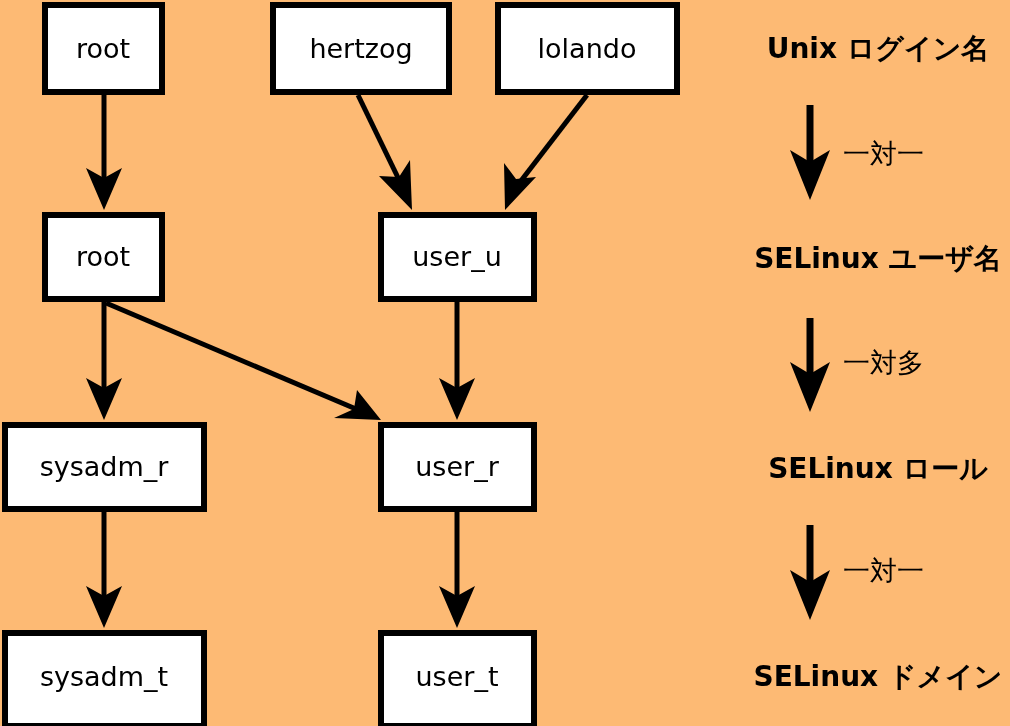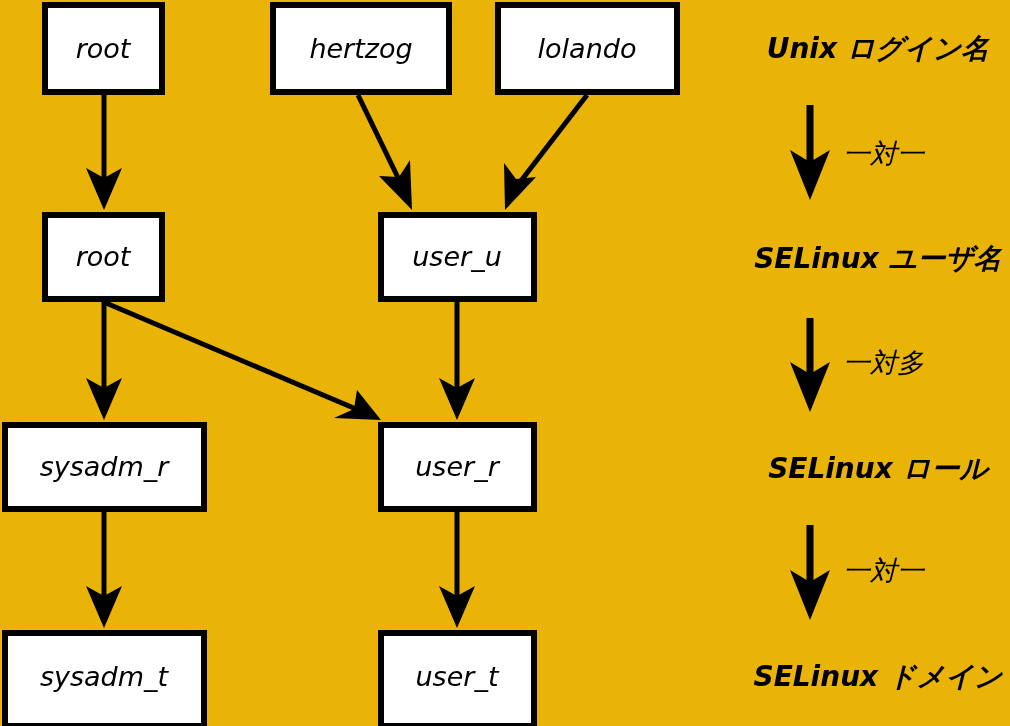--- a/index.html
+++ b/index.html
@@ -10,22 +10,21 @@
   body {
     width: 1010px;
     height: 726px;
     font-family: "DejaVu Sans", sans-serif;
     overflow: hidden;
   }
   #diagram-root {
     position: relative;
     width: 1010px;
     height: 726px;
-    background: #eab308;
-    font-style: italic;
+    background: #fdba74;
   }
   svg.canvas {
     position: absolute;
     top: 0;
     left: 0;
     width: 1010px;
     height: 726px;
     display: block;
   }
   .node-rect {

